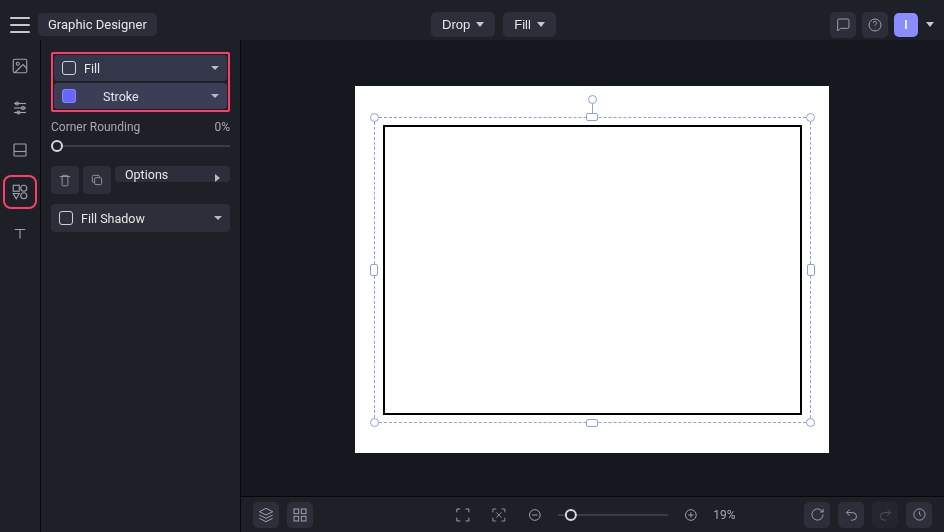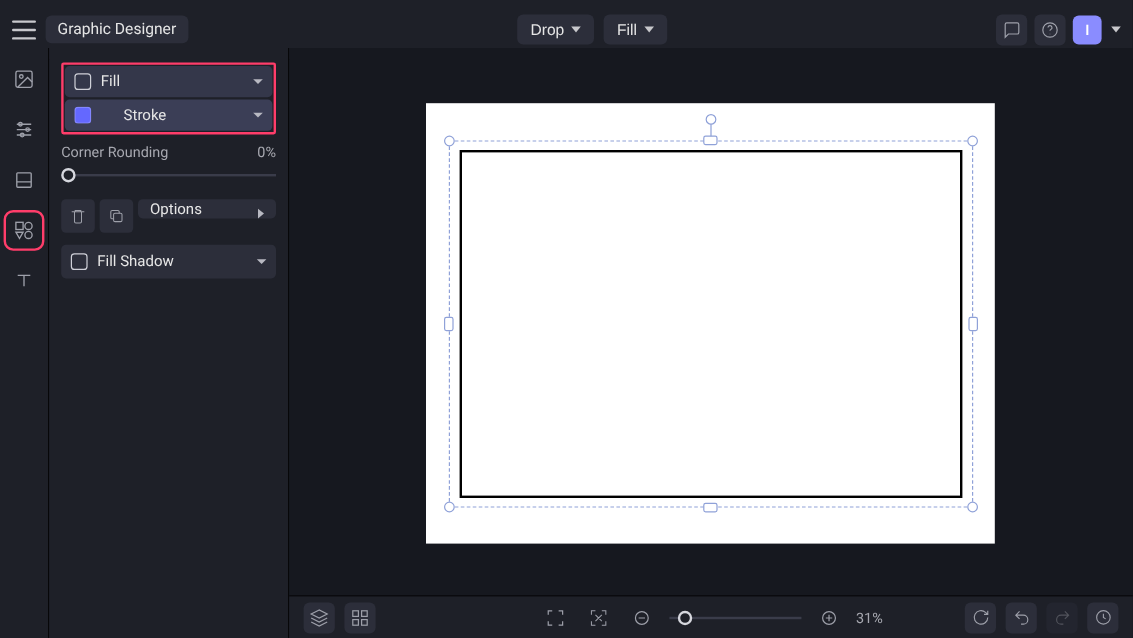--- a/index.html
+++ b/index.html
@@ -273,21 +273,21 @@
       <div class="zoom-track"></div>
       <div class="zoom-thumb" style="left:12%;"></div>
     </div>
     <div class="iconbtn" style="background:transparent;">
       <svg width="16" height="16" viewBox="0 0 24 24" class="rail-svg">
           <circle cx="12" cy="12" r="8"></circle>
           <line x1="8" y1="12" x2="16" y2="12"></line>
           <line x1="12" y1="8" x2="12" y2="16"></line>
         </svg>
     </div>
-    <span class="zoom-val">31%</span>
+    <span class="zoom-val">19%</span>
   </div>
 
   <div class="bb-right">
     <div class="iconbtn">
       <svg width="15" height="15" viewBox="0 0 24 24" class="rail-svg">
           <path d="M21 12a9 9 0 1 1-3-6.7L21 8M21 3v5h-5"></path>
         </svg>
     </div>
     <div class="iconbtn">
       <svg width="15" height="15" viewBox="0 0 24 24" class="rail-svg">

